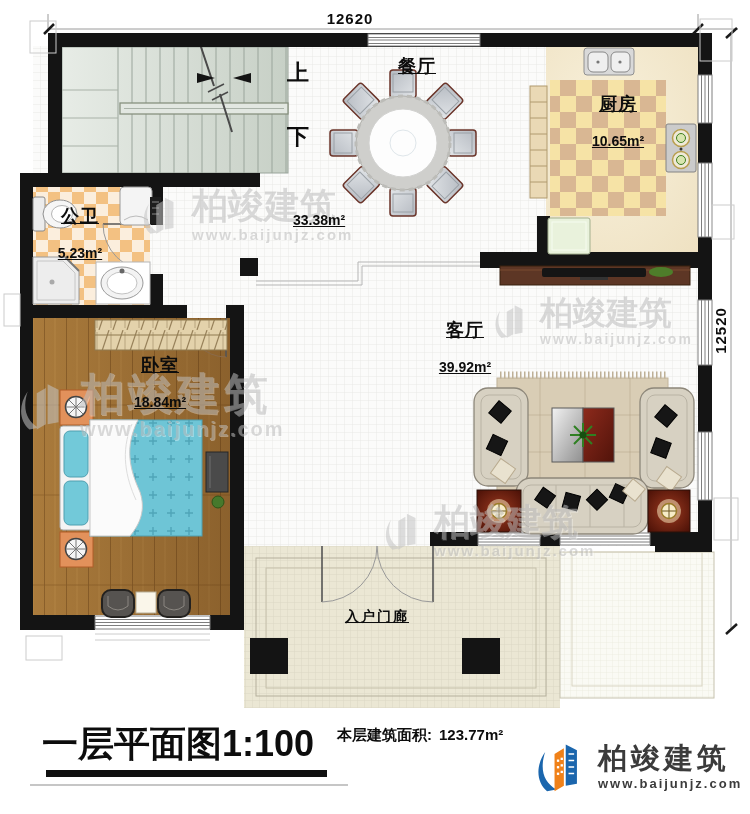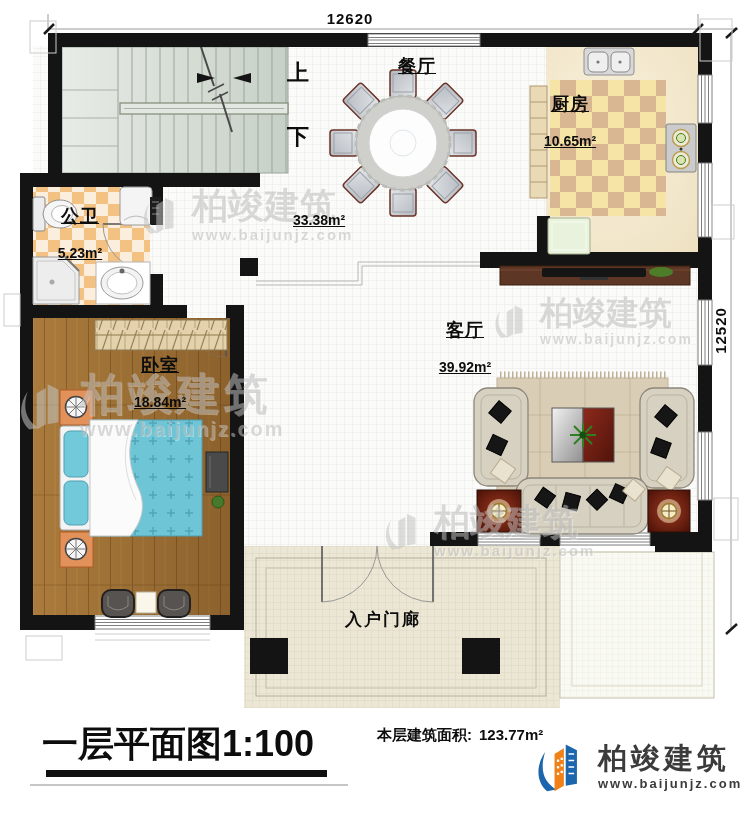--- a/index.html
+++ b/index.html
@@ -5,35 +5,35 @@
   html,body{margin:0;padding:0;background:#ffffff;}
   body{width:750px;height:814px;position:relative;overflow:hidden;
        font-family:"Liberation Sans","DejaVu Sans",sans-serif;color:#0d0d0d;}
   .plan-svg{position:absolute;left:0;top:0;}
   .room-label{position:absolute;text-align:center;line-height:1.12;text-decoration:underline;}
   .room-name{font-size:18px;font-weight:bold;letter-spacing:1px;}
   .room-area{font-size:14px;font-weight:bold;margin-top:20px;}
   .stair-label{position:absolute;font-size:22px;font-weight:bold;}
   .dim{position:absolute;font-size:15px;font-weight:bold;letter-spacing:1px;text-align:center;}
   .dim-right{transform:rotate(-90deg);}
-  .porch-label{position:absolute;font-size:17px;font-weight:bold;letter-spacing:2px;}
+  .porch-label{position:absolute;font-size:14px;font-weight:bold;letter-spacing:2px;text-decoration:underline;}
   .watermark{position:absolute;display:flex;align-items:center;gap:8px;
              color:#bdbdbd;opacity:.55;pointer-events:none;
              text-shadow:1px 1px 0 rgba(255,255,255,.65);white-space:nowrap;}
   .wm-name{font-weight:bold;line-height:1;}
   .wm-url{font-weight:bold;letter-spacing:2px;line-height:1;margin-top:3px;}
   .wm1 .wm-name{font-size:36px;} .wm1 .wm-url{font-size:15px;}
   .wm2 .wm-name{font-size:33px;} .wm2 .wm-url{font-size:14px;}
   .wm3 .wm-name{font-size:44px;letter-spacing:4px;} .wm3 .wm-url{font-size:20px;}
   .wm4 .wm-name{font-size:36px;} .wm4 .wm-url{font-size:15px;}
   .footer-title{position:absolute;left:42px;top:720px;font-size:36px;font-weight:600;letter-spacing:0px;}
   .footer-bar{position:absolute;left:46px;top:770px;width:281px;height:7px;background:#101010;}
   .footer-thin{position:absolute;left:30px;top:784px;width:318px;height:2px;background:#c6c6c6;}
   .stats{position:absolute;left:337px;top:726px;font-size:15px;font-weight:bold;}
-  .stat-row{margin-bottom:3px;white-space:nowrap;margin-left:40px;}
+  .stat-row{margin-bottom:3px;white-space:nowrap;}
   .stat-row .lbl{margin-right:7px;}
   .brand{position:absolute;left:534px;top:737px;display:flex;align-items:center;gap:8px;}
   .brand-name{font-size:29px;font-weight:bold;letter-spacing:4px;color:#3b3b3b;line-height:1;}
   .brand-url{font-size:13px;font-weight:bold;letter-spacing:2px;color:#3b3b3b;line-height:1;margin-top:4px;}
 </style>
 </head>
 <body>
 
 <svg class="plan-svg" width="750" height="720" viewBox="0 0 750 720">
   <defs>
@@ -463,21 +463,21 @@
 <div class="stair-label" style="left:287px;top:58px;">上</div>
 <div class="stair-label" style="left:287px;top:122px;">下</div>
 
 <div class="room-label" style="left:398px;top:56px;">
   <div class="room-name">餐厅</div>
 </div>
 <div class="room-label" style="left:293px;top:193px;">
   <div class="room-area">33.38m²</div>
 </div>
 
-<div class="room-label" style="left:515px;top:94px;width:110px;">
+<div class="room-label" style="left:563px;top:94px;width:110px;">
   <div class="room-name">厨房</div>
   <div class="room-area">10.65m²</div>
 </div>
 
 <div class="room-label" style="left:35px;top:206px;width:90px;">
   <div class="room-name">公卫</div>
   <div class="room-area">5.23m²</div>
 </div>
 
 <div class="room-label" style="left:105px;top:355px;width:110px;">

